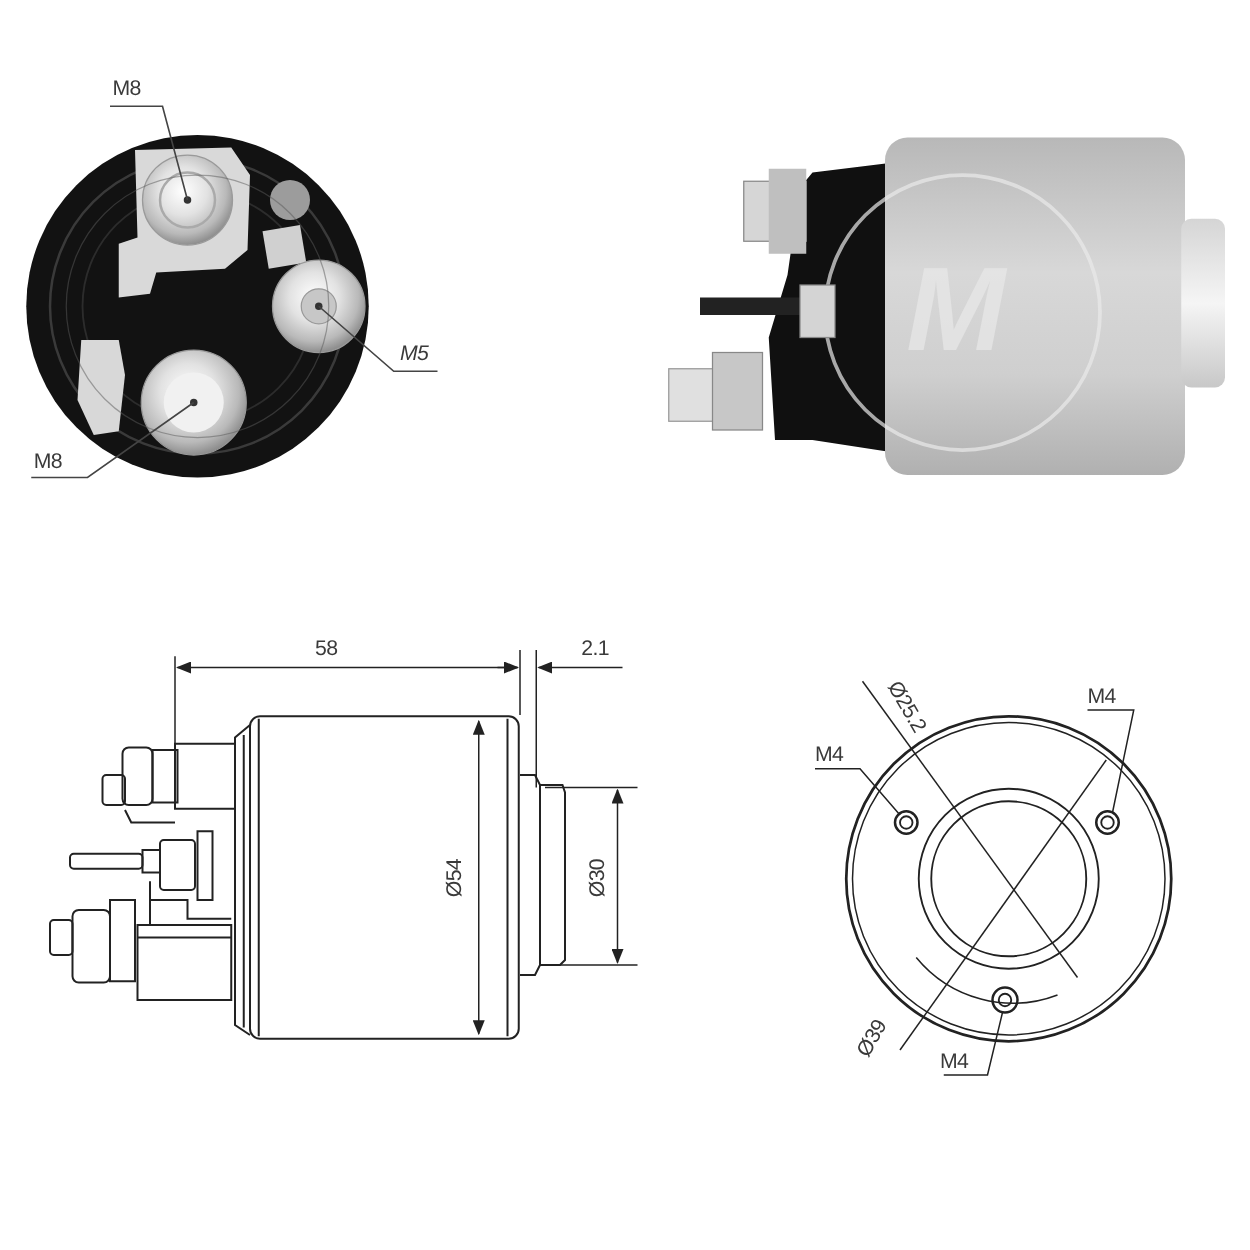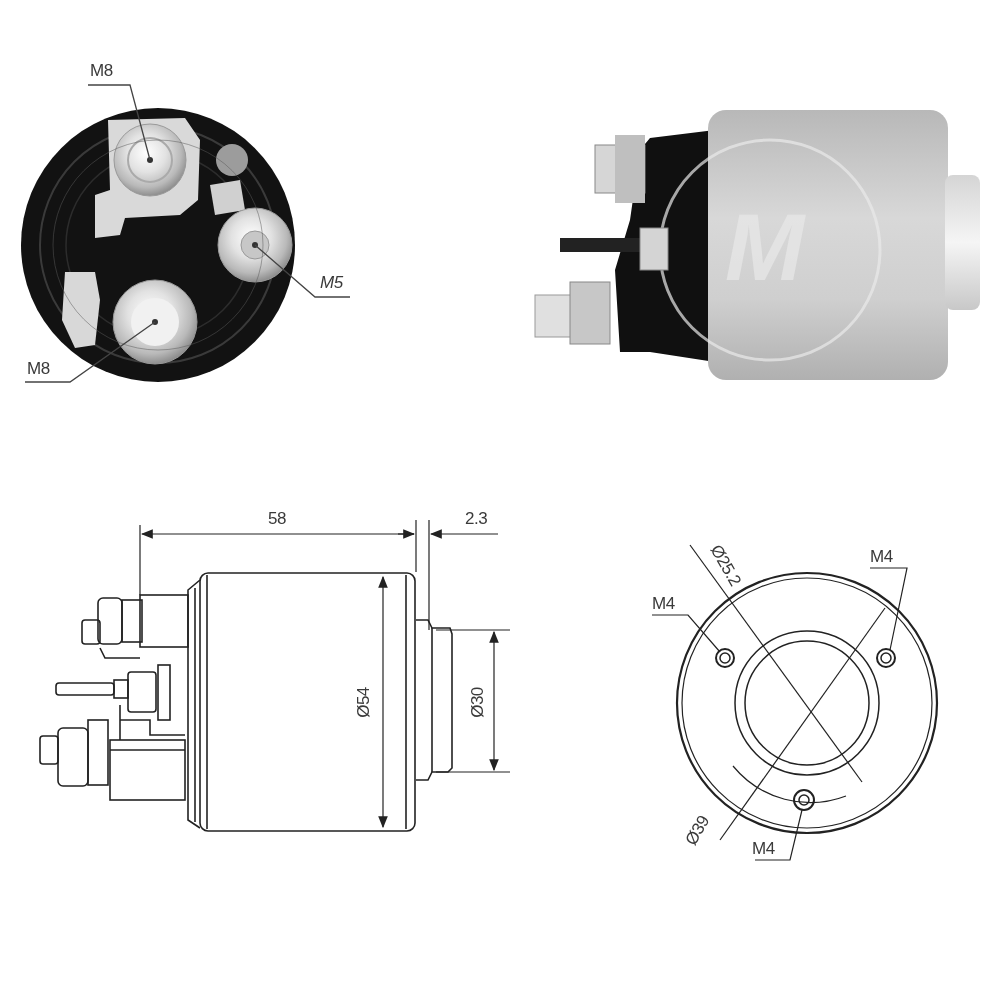--- a/index.html
+++ b/index.html
@@ -137,22 +137,22 @@
     <rect x="114" y="200" width="14" height="18"></rect>
     <rect x="158" y="185" width="12" height="55"></rect>
     <rect x="40" y="256" width="18" height="28" rx="3"></rect>
     <rect x="58" y="248" width="30" height="58" rx="5"></rect>
     <rect x="88" y="240" width="20" height="65"></rect>
     <rect x="110" y="260" width="75" height="60"></rect>
     <line x1="110" y1="270" x2="185" y2="270"></line>
     <line x1="120" y1="225" x2="120" y2="260"></line>
     <path d="M120 240 L150 240 L150 255 L185 255"></path>
   </svg>
-  <span class="lbl" style="left:268px;top:30px;">58</span>
-  <span class="lbl" style="left:465px;top:30px;">2.3</span>
+  <span class="lbl" style="left:252px;top:30px;">58</span>
+  <span class="lbl" style="left:465px;top:30px;">2.1</span>
   <span class="lbl rot-90" style="left:348px;top:214px;">Ø54</span>
   <span class="lbl rot-90" style="left:462px;top:214px;">Ø30</span>
 </div>
 
 <div class="panel" style="left:630px;top:520px;width:340px;height:360px;">
   <svg width="340" height="360" stroke="#222" fill="none" stroke-width="1.5">
 
     <circle cx="177" cy="183" r="130" stroke-width="2.2"></circle>
     <circle cx="177" cy="183" r="125" stroke-width="1.2"></circle>
 

